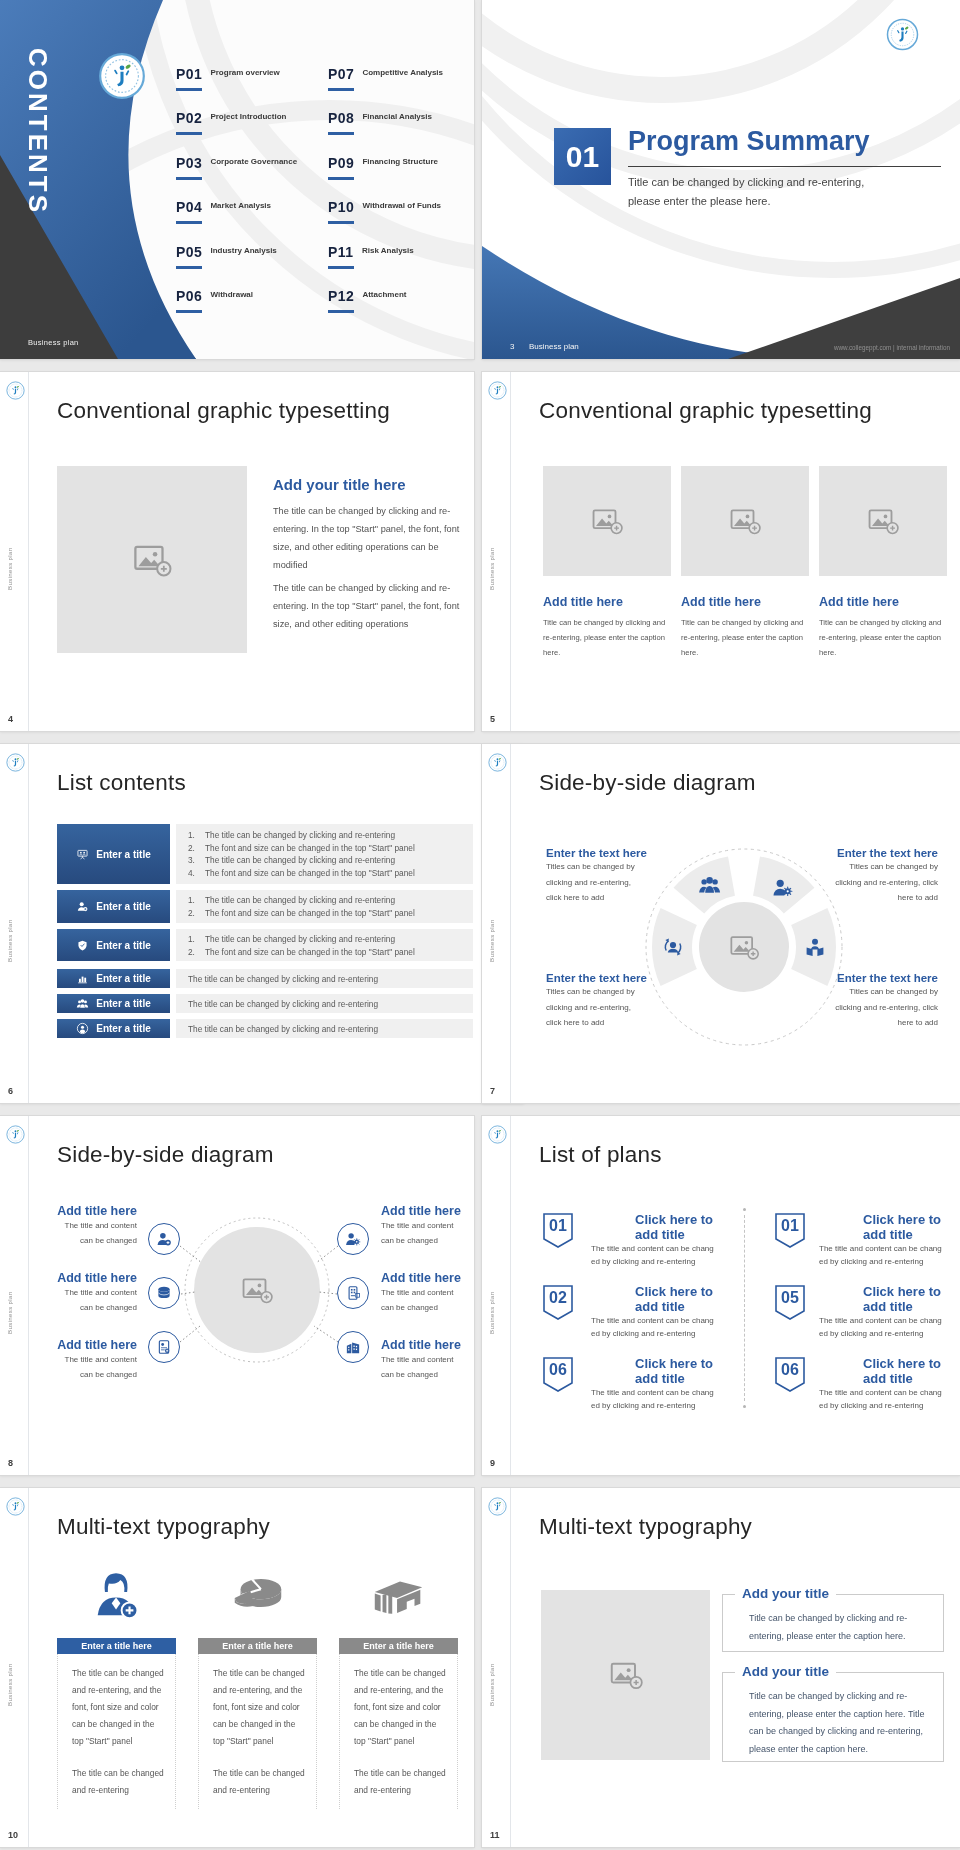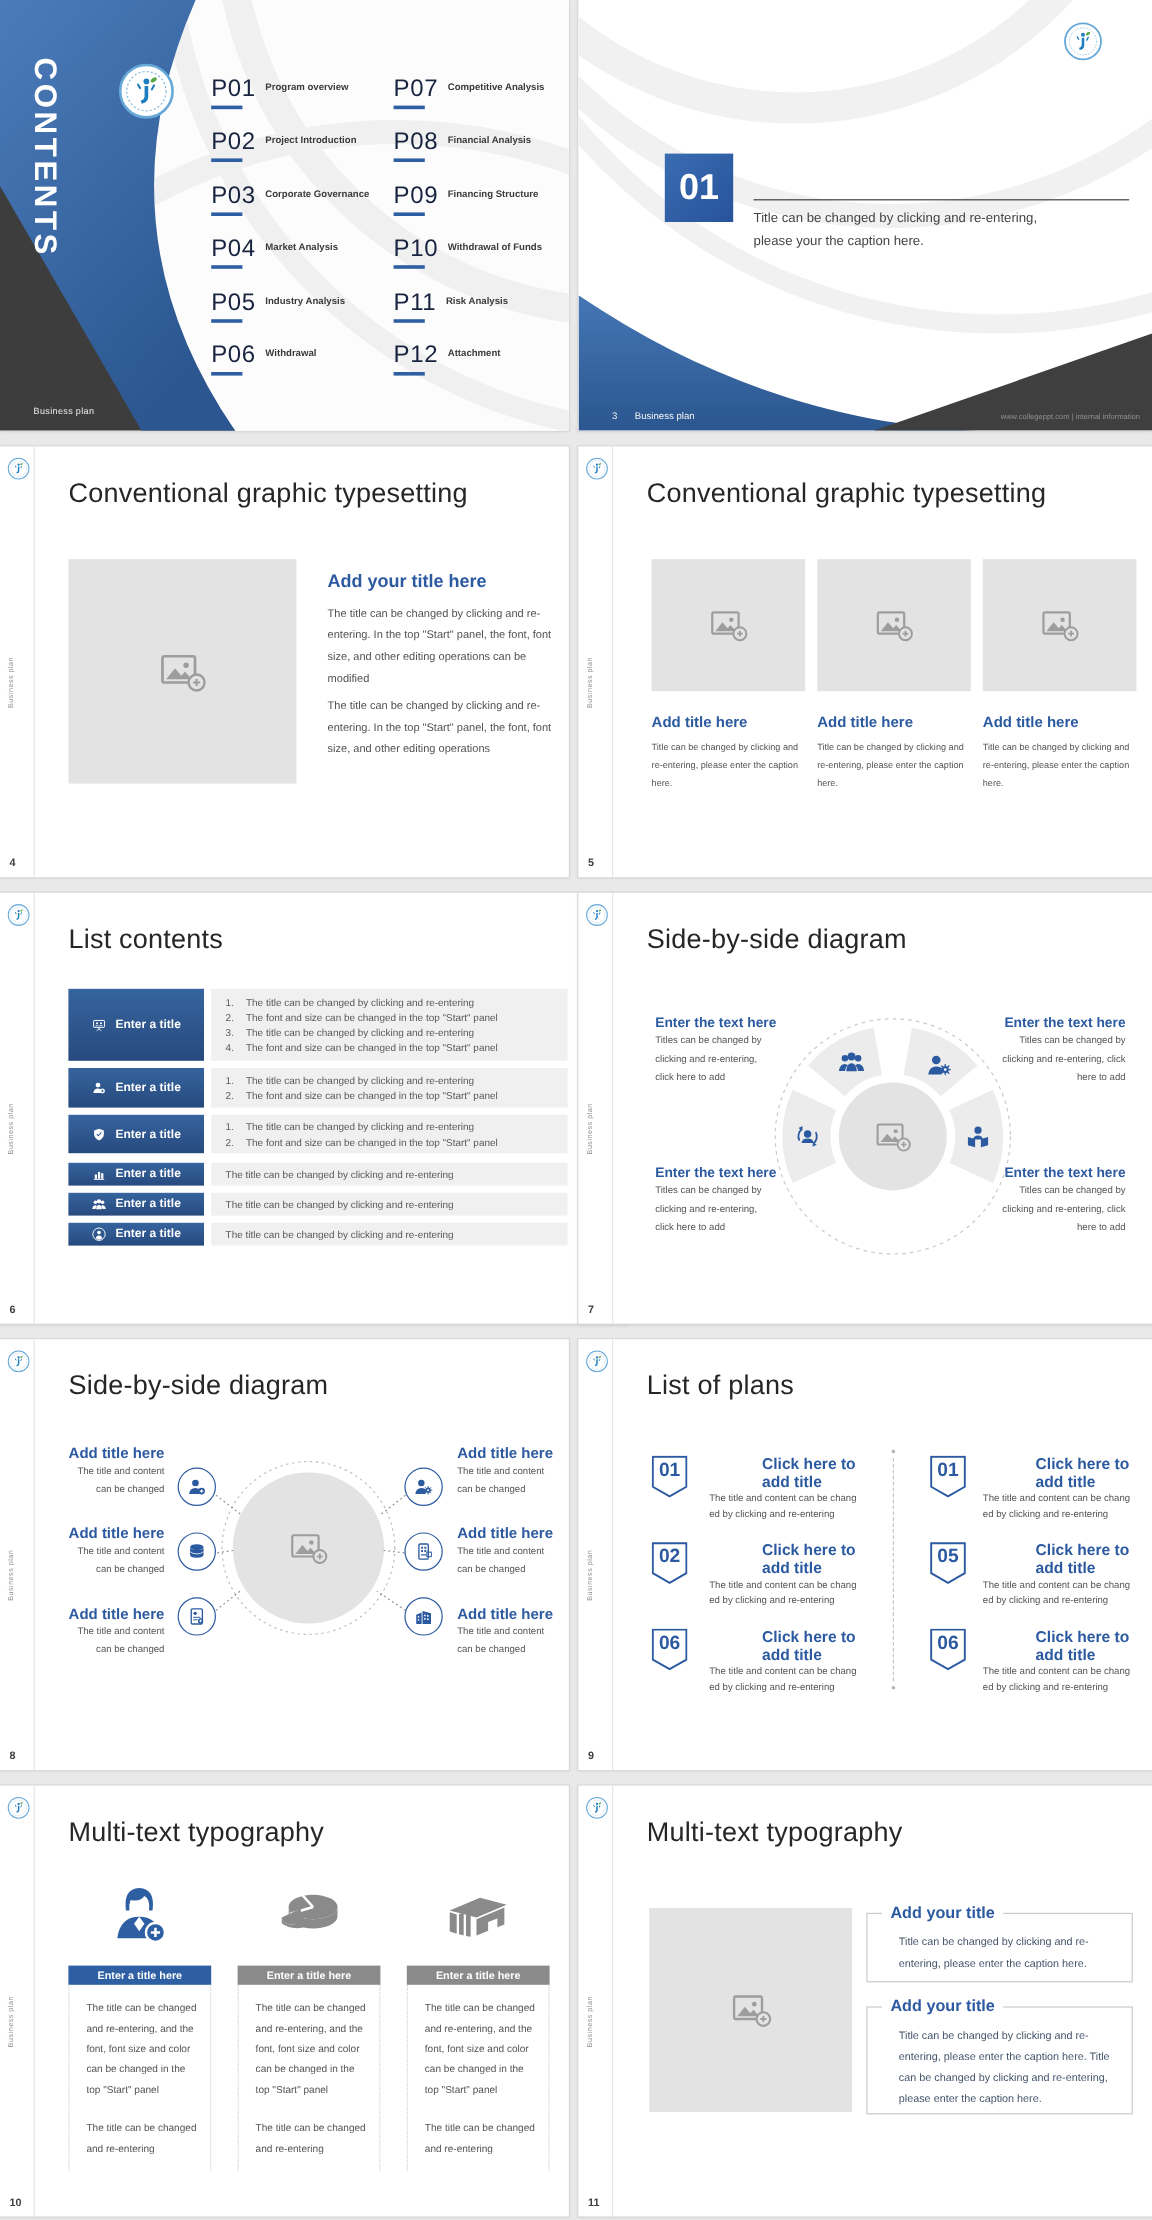--- a/index.html
+++ b/index.html
@@ -15,21 +15,21 @@
   .rail-label{position:absolute;left:7px;top:148px;height:70px;font-size:6px;color:#8f8f8f;
     writing-mode:vertical-rl;transform:rotate(180deg);letter-spacing:.4px;}
   .pagenum{position:absolute;left:8px;bottom:7px;font-size:9px;font-weight:bold;color:#3f3f3f;}
   .heading{position:absolute;left:57px;top:26px;font-size:22.5px;font-weight:300;color:#262626;letter-spacing:.2px;}
   .blue{color:#2c5aa0;}
   .ph{position:absolute;background:#e3e3e3;display:flex;align-items:center;justify-content:center;color:#9d9d9d;}
   
   .vtitle{position:absolute;left:22px;top:48px;writing-mode:vertical-rl;font-size:26px;
     font-weight:bold;color:#fff;letter-spacing:3px;}
   .toc{position:absolute;display:flex;}
-  .toc-num{font-size:20px;font-weight:normal;color:#17233f;letter-spacing:.5px;line-height:20px;}
+  .toc-num{font-size:14px;font-weight:bold;color:#17233f;letter-spacing:.5px;line-height:20px;}
   .toc-ul{width:26px;height:2.5px;background:#2e5fa3;margin-top:4px;}
   .toc-label{font-size:8px;font-weight:bold;color:#3a3a3a;margin:4px 0 0 8px;white-space:nowrap;}
   .s1-footer{position:absolute;left:28px;top:338px;font-size:7.5px;color:#efefef;letter-spacing:.3px;}
   
   .numbox{position:absolute;left:72px;top:128px;width:57px;height:57px;color:#fff;
     background:linear-gradient(135deg,#3a6cb2,#27539b);display:flex;align-items:center;justify-content:center;
     font-size:30px;font-weight:bold;}
   .sec-title{position:absolute;left:146px;top:126px;font-size:27px;font-weight:bold;color:#2c5aa0;}
   .sec-rule{position:absolute;left:146px;top:166px;width:313px;height:1px;background:#3f3f3f;}
   .sec-cap{position:absolute;left:146px;font-size:11px;color:#444;}
@@ -357,23 +357,24 @@
         <circle cx="260" cy="-200" r="380" stroke-width="20"></circle>
         <circle cx="350" cy="-190" r="460" stroke-width="16"></circle>
       </g>
       <path d="M0,246 C110,320 220,354 332,359 L0,359 Z" fill="url(#gb2)"></path>
       <path d="M478,278 L478,359 L246,359 Z" fill="#3f3f3f"></path>
     </svg>
     <svg class="abs" viewBox="0 0 44 44" style="left:404px;top:18px;width:33px;height:33px">
         <use href="#logo-badge"></use>
       </svg>
     <div class="numbox">01</div>
+    <div class="sec-title">Program Summary</div>
     <div class="sec-rule"></div>
     <div class="sec-cap" style="top:176px">Title can be changed by clicking and re-entering,</div>
-    <div class="sec-cap" style="top:195px">please your the caption here.</div>
+    <div class="sec-cap" style="top:195px">please enter the please here.</div>
     <div class="s2-footer" style="left:28px">3</div>
     <div class="s2-footer" style="left:47px">Business plan</div>
     <div class="s2-url">www.collegeppt.com | internal information</div>
   </div>
 
   <div class="slide" style="left:0;top:372px;width:474px;height:359px">
     <span class="rail"></span>
     <svg class="mini-logo" viewBox="0 0 44 44">
         <use href="#logo-badge"></use>
       </svg>

